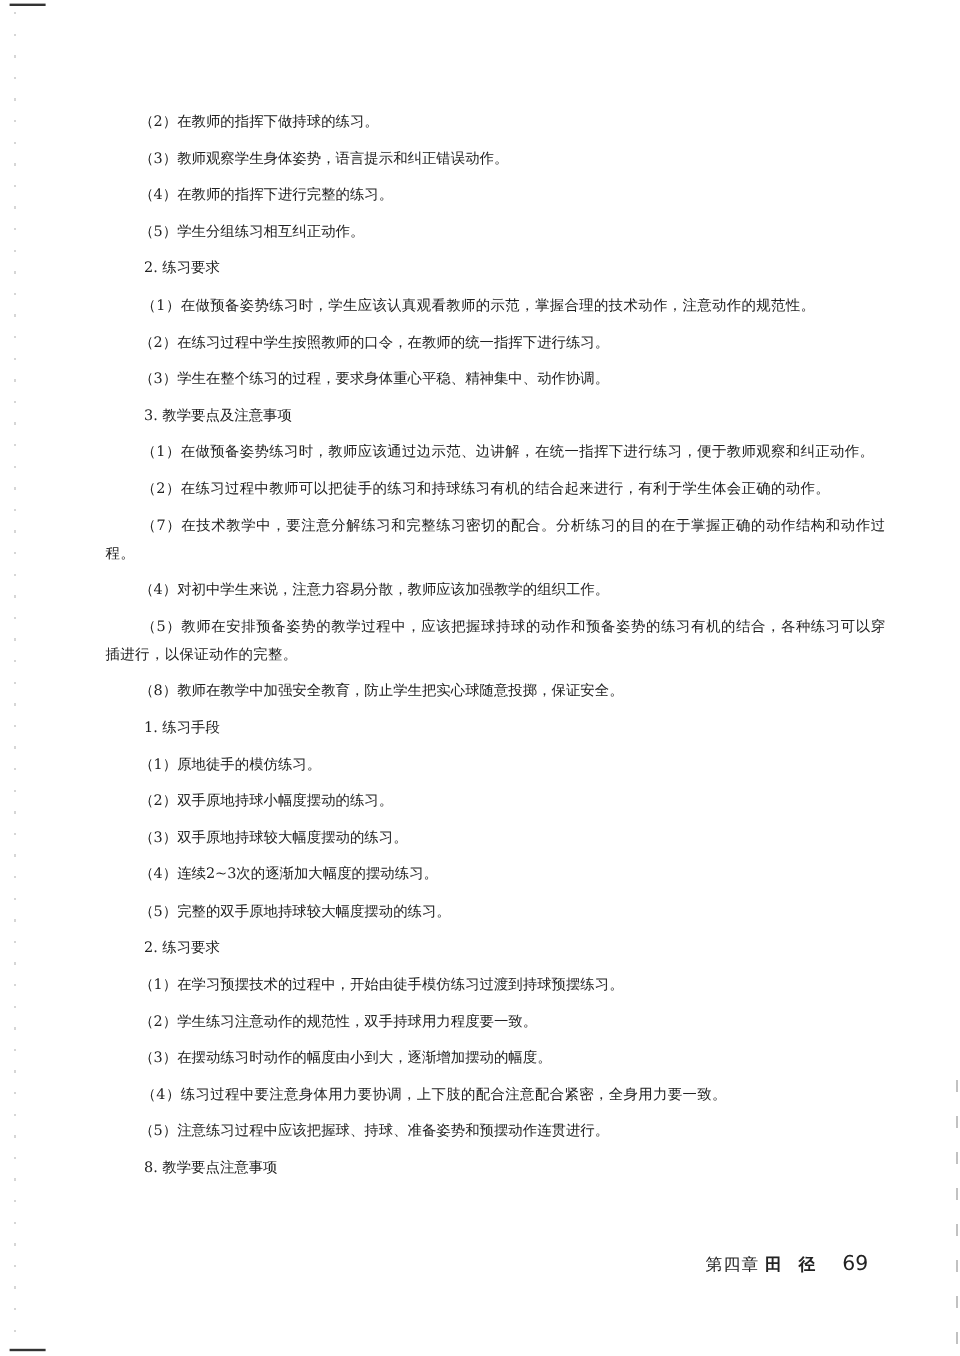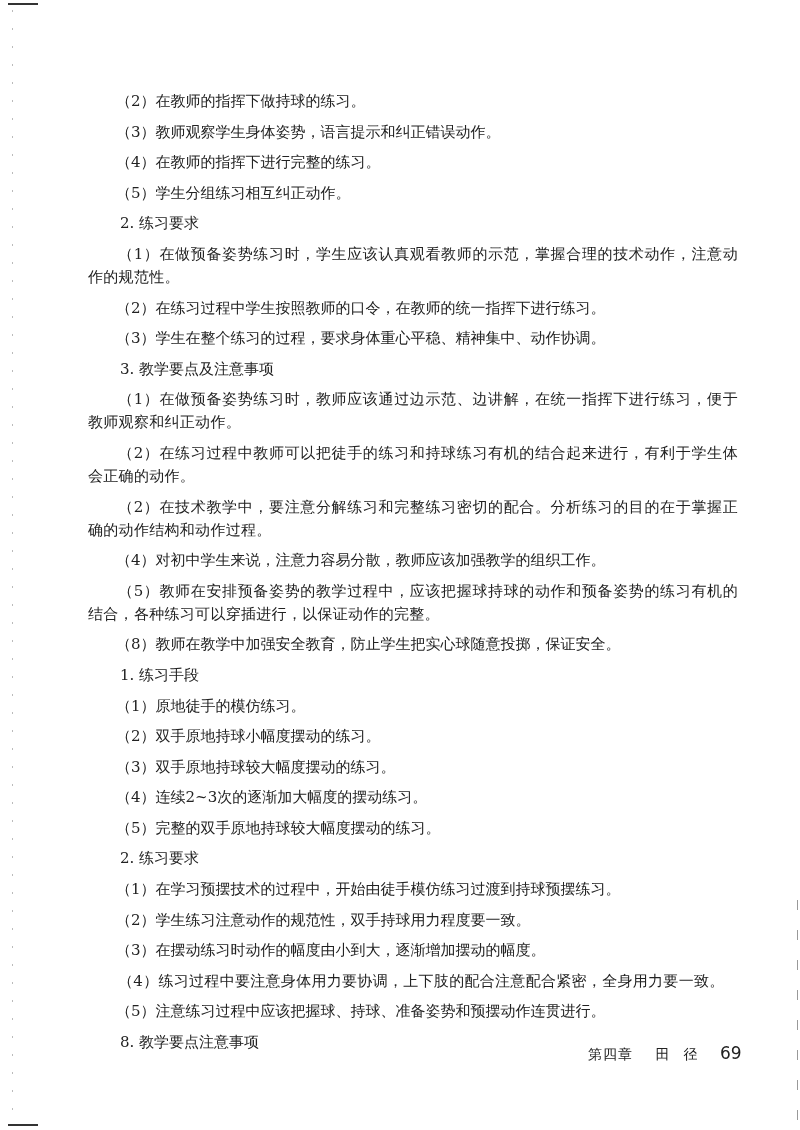--- a/index.html
+++ b/index.html
@@ -8,28 +8,28 @@
     font-family: "DejaVu Serif", "Liberation Serif", serif; color: #222;
   }
   .page { position: absolute; left: 0; top: 0; width: 800px; height: 1130px; }
   .corner-top { position: absolute; left: 8px; top: 3px; width: 30px; height: 2px; background: #333; }
   .left-dots { position: absolute; left: 12px; top: 10px; width: 1px; height: 1110px;
     background: repeating-linear-gradient(to bottom, #bbb 0 2px, transparent 2px 18px); }
   .corner-bottom { position: absolute; left: 8px; top: 1124px; width: 30px; height: 2px; background: #333; }
   .right-marks { position: absolute; left: 797px; top: 900px; width: 1px; height: 230px;
     background: repeating-linear-gradient(to bottom, #999 0 10px, transparent 10px 30px); }
   .content { position: absolute; left: 88px; top: 90px; width: 650px; }
-  .line { font-size: 15px; line-height: 23px; height: 23px; white-space: nowrap; margin-bottom: 7.6px; }
+  .line { font-size: 12px; line-height: 23px; height: 23px; white-space: nowrap; margin-bottom: 7.6px; }
   .line.para { white-space: normal; height: auto; text-indent: 30px; text-align: justify; letter-spacing: 0.3px; }
   .indent { padding-left: 28px; }
   .indent2 { padding-left: 32px; }
   .heading-4 { font-size: 16px; letter-spacing: 2px; padding-left: 28px; }
   .footer { position: absolute; left: 588px; top: 1043px; font-size: 14px; color: #222; }
   .footer .chapter { letter-spacing: 1px; font-weight: normal; }
-  .footer .section { margin-left: 18px; letter-spacing: 14px; font-weight: normal; }
+  .footer .section { letter-spacing: 14px; font-weight: bold; }
   .footer .page-num { font-family: "DejaVu Sans", "Liberation Sans", sans-serif; font-size: 17px; margin-left: 4px; }
 </style>
 </head>
 <body>
 
 <div class="page">
   <div class="corner-top"></div>
   <div class="left-dots"></div>
   <div class="corner-bottom"></div>
   <div class="right-marks"></div>
@@ -39,21 +39,21 @@
     <div class="line indent">（3）教师观察学生身体姿势，语言提示和纠正错误动作。</div>
     <div class="line indent">（4）在教师的指挥下进行完整的练习。</div>
     <div class="line indent">（5）学生分组练习相互纠正动作。</div>
     <div class="line indent2">2. 练习要求</div>
     <div class="line para">（1）在做预备姿势练习时，学生应该认真观看教师的示范，掌握合理的技术动作，注意动作的规范性。</div>
     <div class="line indent">（2）在练习过程中学生按照教师的口令，在教师的统一指挥下进行练习。</div>
     <div class="line indent">（3）学生在整个练习的过程，要求身体重心平稳、精神集中、动作协调。</div>
     <div class="line indent2">3. 教学要点及注意事项</div>
     <div class="line para">（1）在做预备姿势练习时，教师应该通过边示范、边讲解，在统一指挥下进行练习，便于教师观察和纠正动作。</div>
     <div class="line para">（2）在练习过程中教师可以把徒手的练习和持球练习有机的结合起来进行，有利于学生体会正确的动作。</div>
-    <div class="line para">（2）在技术教学中，要注意分解练习和完整练习密切的配合。分析练习的目的在于掌握正确的动作结构和动作过程。</div>
+    <div class="line para">（7）在技术教学中，要注意分解练习和完整练习密切的配合。分析练习的目的在于掌握正确的动作结构和动作过程。</div>
     <div class="line indent">（4）对初中学生来说，注意力容易分散，教师应该加强教学的组织工作。</div>
     <div class="line para">（5）教师在安排预备姿势的教学过程中，应该把握球持球的动作和预备姿势的练习有机的结合，各种练习可以穿插进行，以保证动作的完整。</div>
     <div class="line indent">（8）教师在教学中加强安全教育，防止学生把实心球随意投掷，保证安全。</div>
     <div class="line indent2">1. 练习手段</div>
     <div class="line indent">（1）原地徒手的模仿练习。</div>
     <div class="line indent">（2）双手原地持球小幅度摆动的练习。</div>
     <div class="line indent">（3）双手原地持球较大幅度摆动的练习。</div>
     <div class="line indent">（4）连续2~3次的逐渐加大幅度的摆动练习。</div>
     <div class="line indent">（5）完整的双手原地持球较大幅度摆动的练习。</div>
     <div class="line indent2">2. 练习要求</div>

